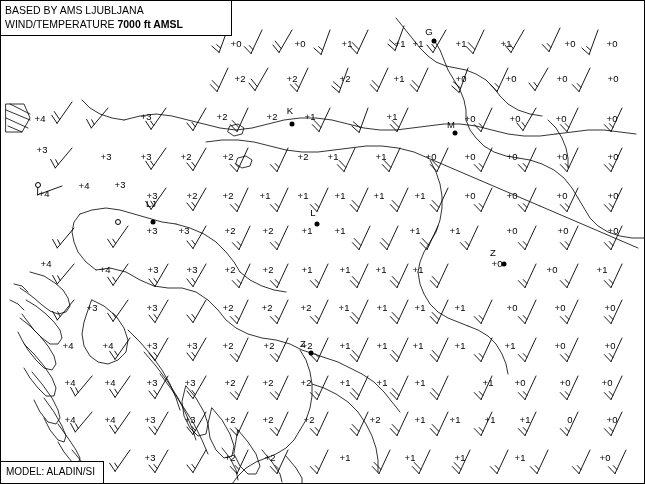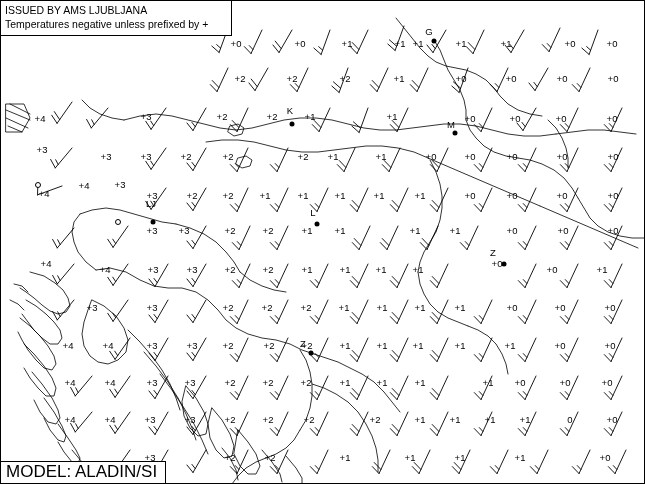--- a/index.html
+++ b/index.html
@@ -52,21 +52,21 @@
   .model-box {
     position: absolute;
     left: 0px;
     bottom: 0px;
     background: #ffffff;
     border: 1px solid #000;
     padding: 3px 8px 4px 5px;
     box-sizing: border-box;
   }
   .model-line {
-    font-size: 17px;
+    font-size: 10px;
     line-height: 14px;
     color: #000;
     white-space: nowrap;
   }
   .temp-label {
     position: absolute;
     font-size: 9.5px;
     line-height: 9.5px;
     color: #000;
     white-space: nowrap;
@@ -785,21 +785,21 @@
       <div class="city-dot" style="left: 311px; top: 353px;"></div>
     </div>
   <div id="stations">
       <div class="station-circle" style="left: 38px; top: 185px;"></div>
       <div class="station-circle" style="left: 118px; top: 222px;"></div>
     </div>
 
   <div id="map-frame"></div>
 
   <div class="legend-box">
-    <div class="legend-line">ISSUED BY AMS LJUBLJANA</div>
-    <div class="legend-line">Temperatures negative unless prefixed by +</div>
+    <div class="legend-line">BASED BY AMS LJUBLJANA</div>
+    <div class="legend-line"><span>WIND/TEMPERATURE </span><span class="b">7000 ft AMSL</span></div>
   </div>
 
   <div class="model-box">
     <div class="model-line">MODEL: ALADIN/SI</div>
   </div>
 
 </div>
 
 </body></html>

